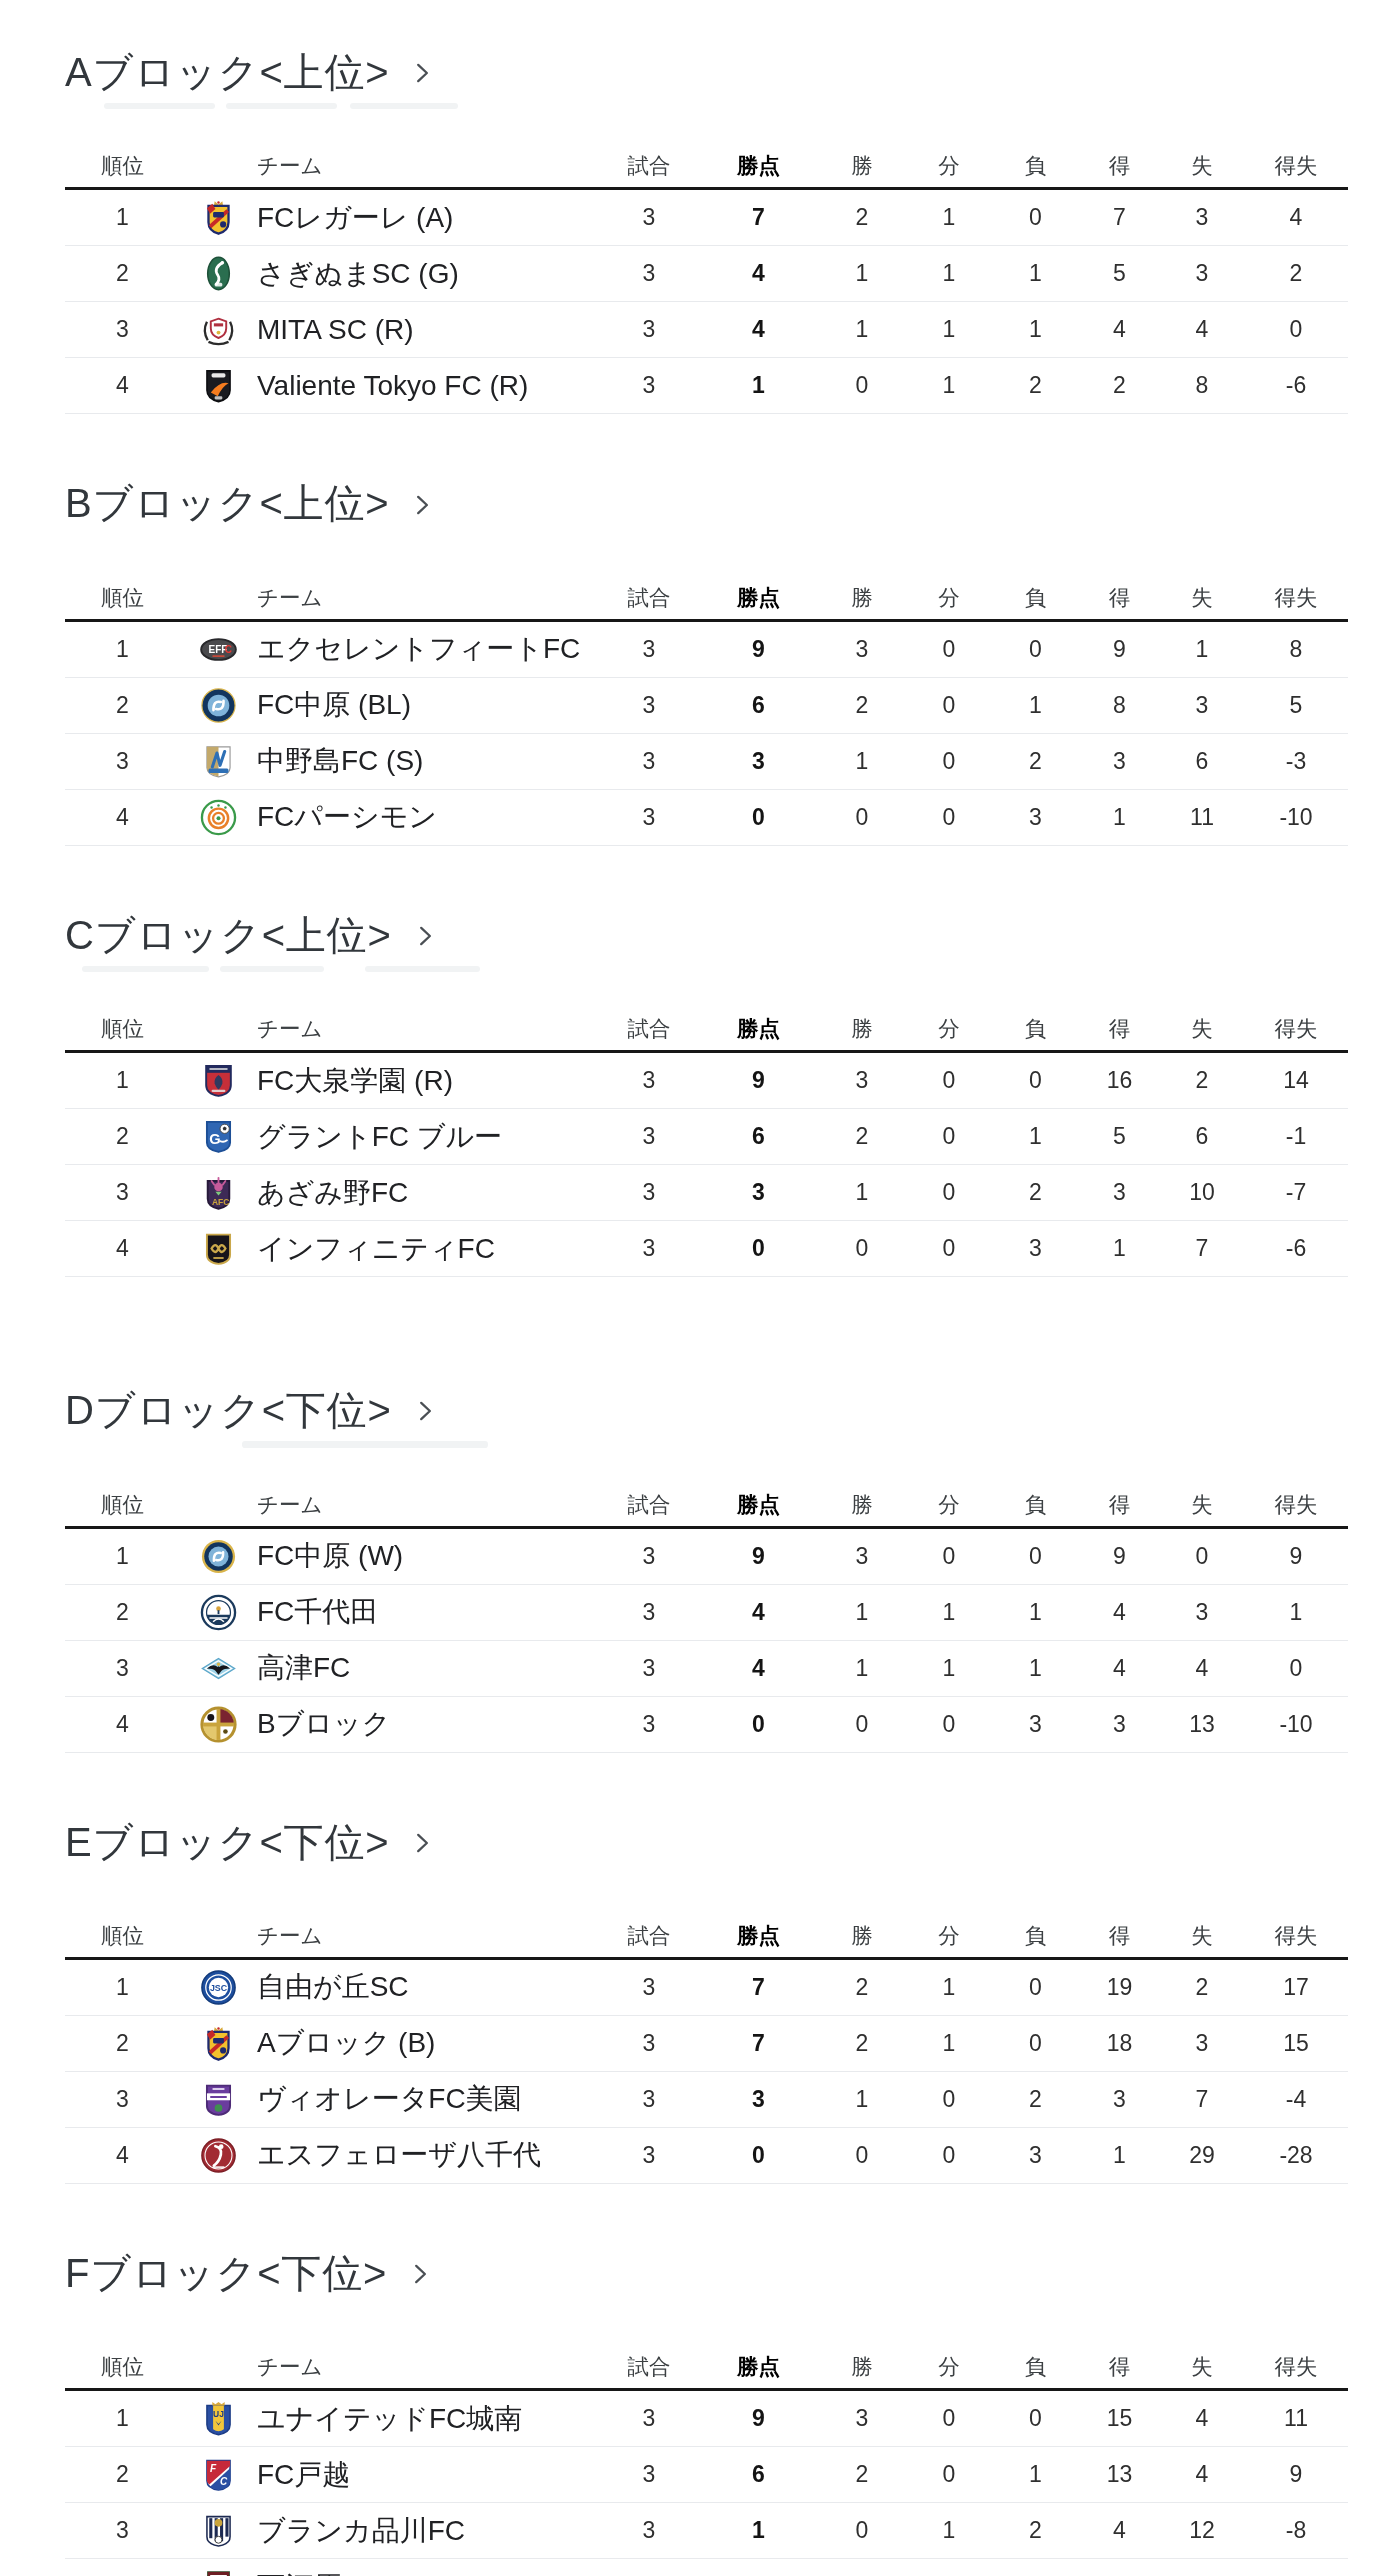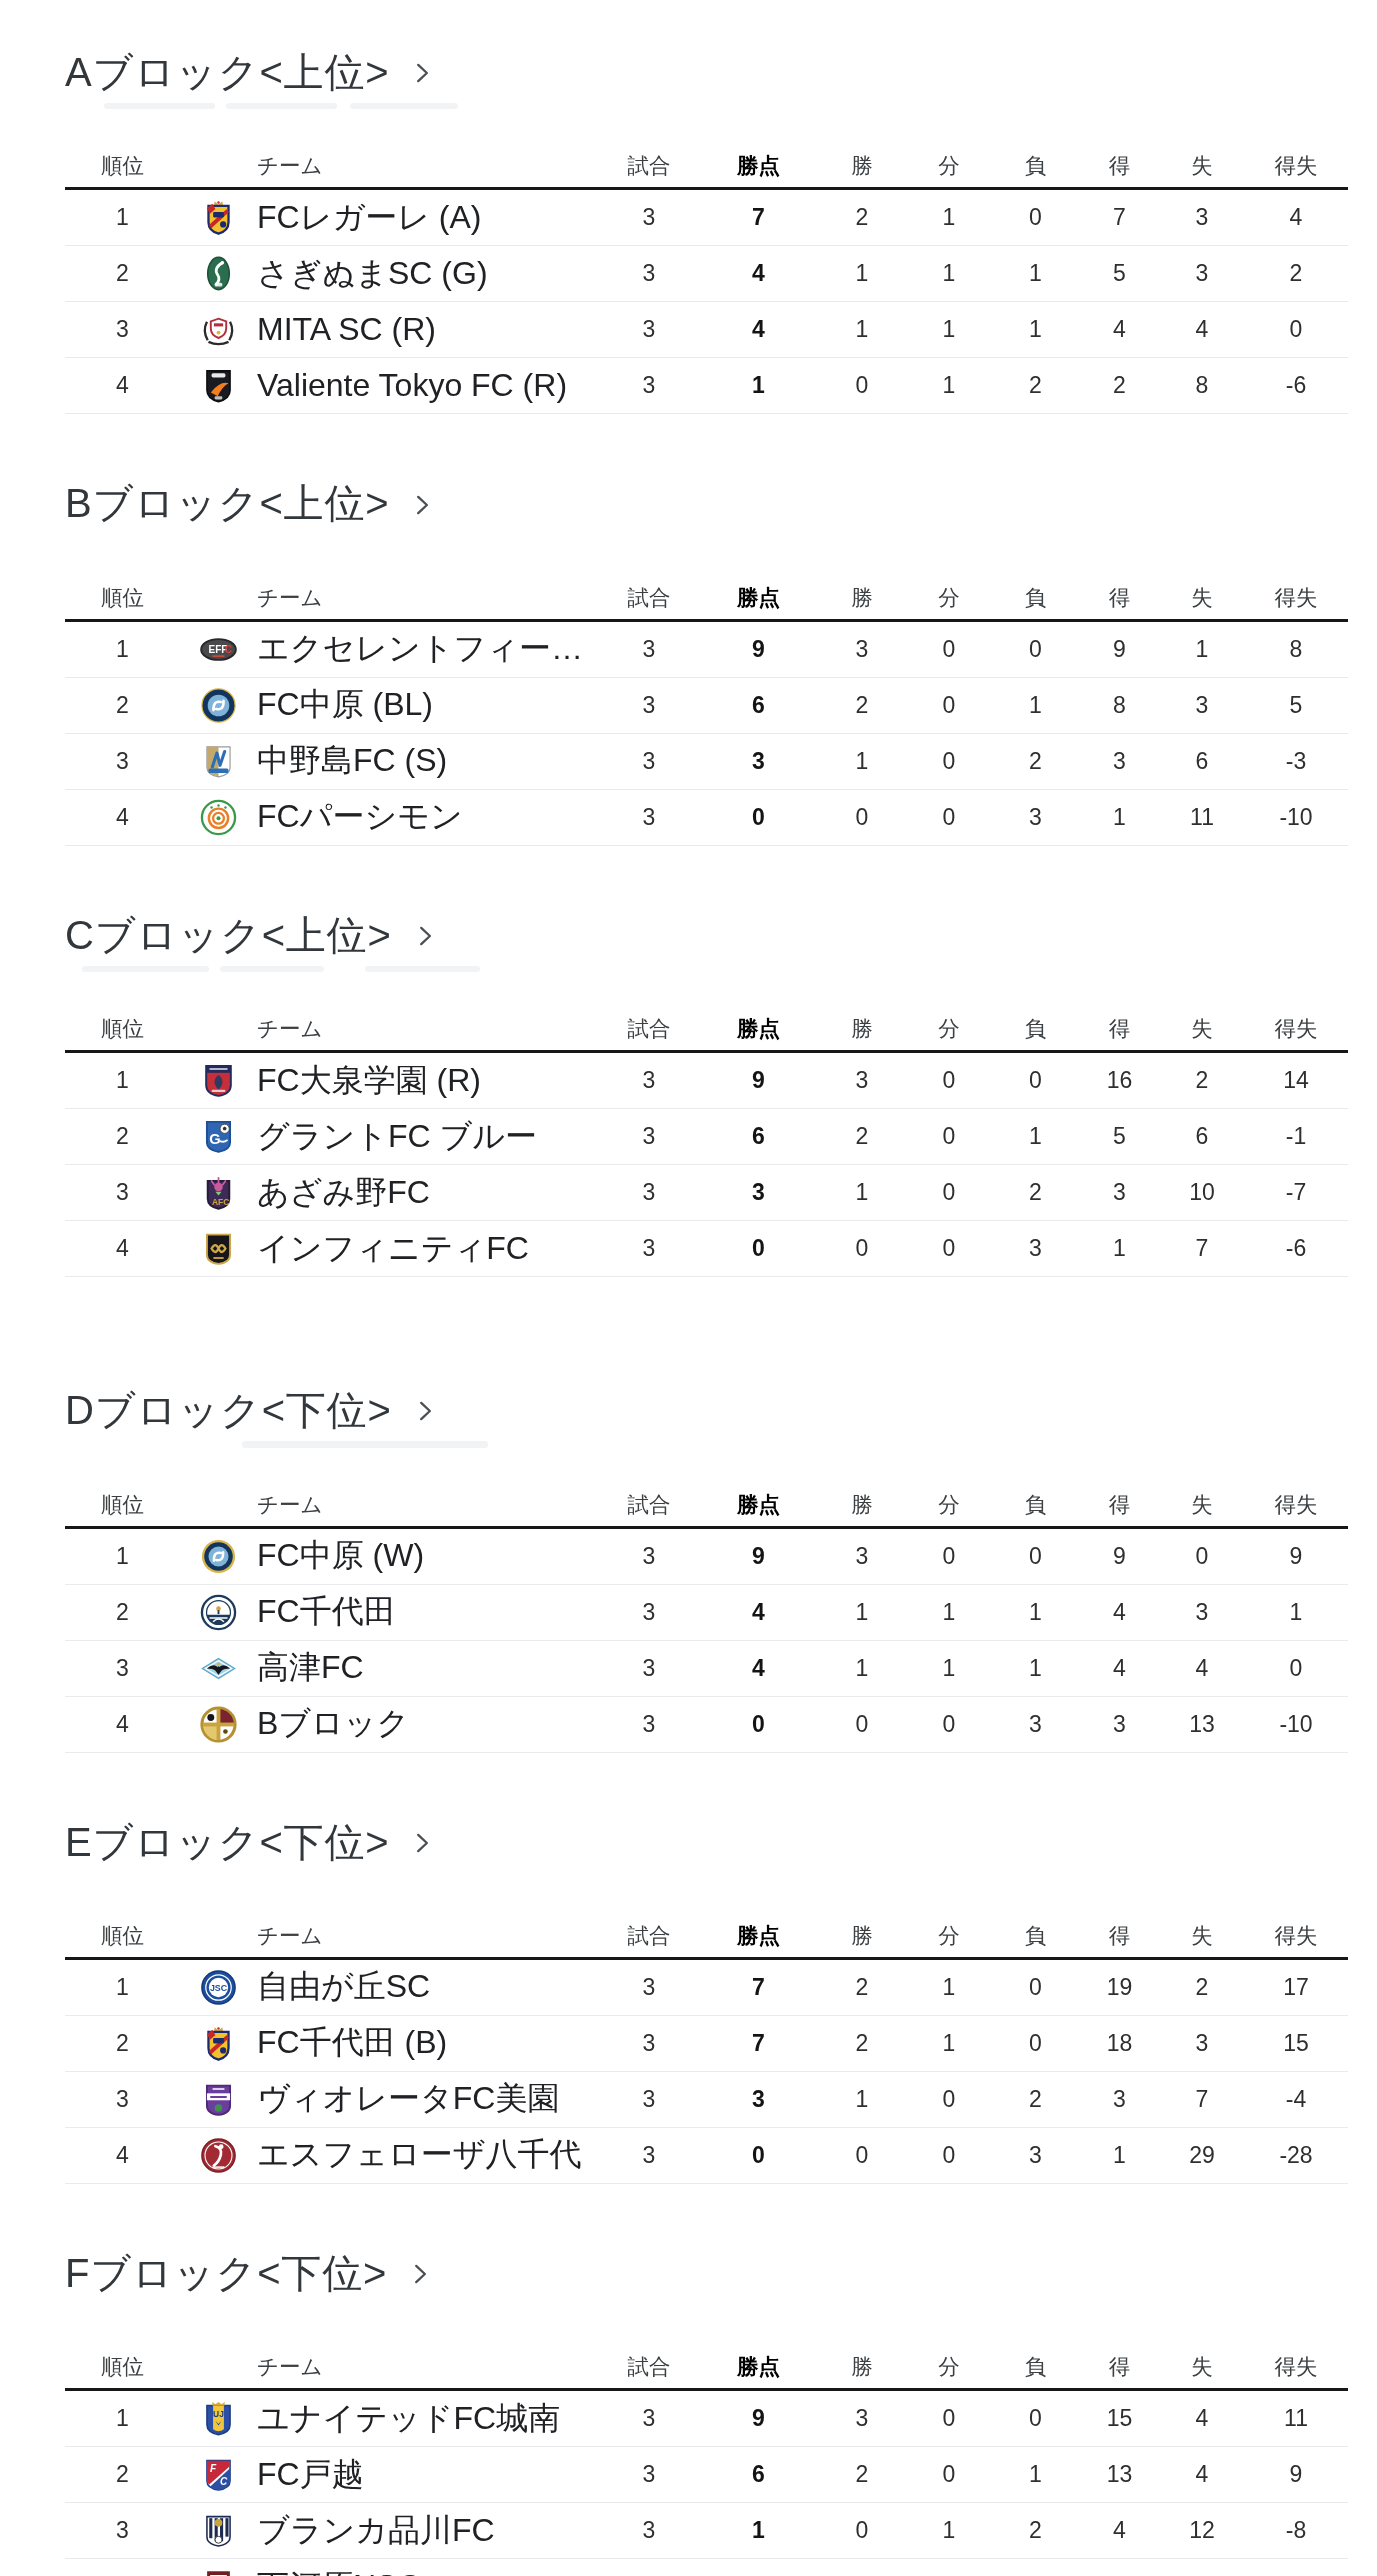--- a/index.html
+++ b/index.html
@@ -30,21 +30,21 @@
     height:43px;vertical-align:middle;font-size:21.5px;font-weight:400;color:#3c4043;
     border-bottom:3.1px solid #171717;padding:0;text-align:center;white-space:nowrap;
   }
   thead th.h-team{text-align:left;padding-left:0;}
   thead th.h-points{font-weight:700;color:#000000;}
   tbody td{
     height:55px;vertical-align:middle;font-size:23px;color:#2f2f2f;
     border-bottom:0.8px solid #e8eaed;padding:0;text-align:center;white-space:nowrap;
   }
   tbody td.t-team{
-    text-align:left;font-size:32px;color:#202124;overflow:hidden;text-overflow:ellipsis;
+    text-align:left;font-size:28px;color:#202124;overflow:hidden;text-overflow:ellipsis;
   }
   tbody td.t-points{font-weight:700;color:#141414;}
   .logo{width:37px;height:37px;display:inline-block;vertical-align:middle;text-decoration:underline;}
   .logo svg{width:37px;height:37px;display:block;margin:0 auto;}
   tbody tr{cursor:pointer;}
 </style>
 </head>
 <body>
 
 <main class="page">
@@ -617,21 +617,21 @@
     <td class="t-rank">2</td>
     <td class="t-logo"><span class="logo"><svg viewBox="0 0 48 48">
                   <path d="M19 3 l5 4 5-4 1 6 h-12 z" fill="#d8a93c"></path>
                   <circle cx="24" cy="4.5" r="1.6" fill="#c62828"></circle>
                   <path d="M11 9 h26 v21 q0 11-13 15 Q11 41 11 30 z" fill="#f2c12e" stroke="#1e2a6e" stroke-width="3"></path>
                   <path d="M9 12 l7-6 4 7-7 6 z" fill="#c62828"></path>
                   <path d="M13 36 L36 15" stroke="#c62828" stroke-width="5"></path>
                   <rect x="17" y="17" width="14" height="7" rx="1.5" fill="#1e2a6e"></rect>
                   <circle cx="30" cy="33" r="4" fill="#1e2a6e"></circle>
                 </svg></span></td>
-    <td class="t-team">FC千代田 (B)</td>
+    <td class="t-team">Aブロック (B)</td>
     <td class="t-played">3</td>
     <td class="t-points">7</td>
     <td class="t-win">2</td>
     <td class="t-draw">1</td>
     <td class="t-loss">0</td>
     <td class="t-gf">18</td>
     <td class="t-ga">3</td>
     <td class="t-gd">15</td>
   </tr>
 

